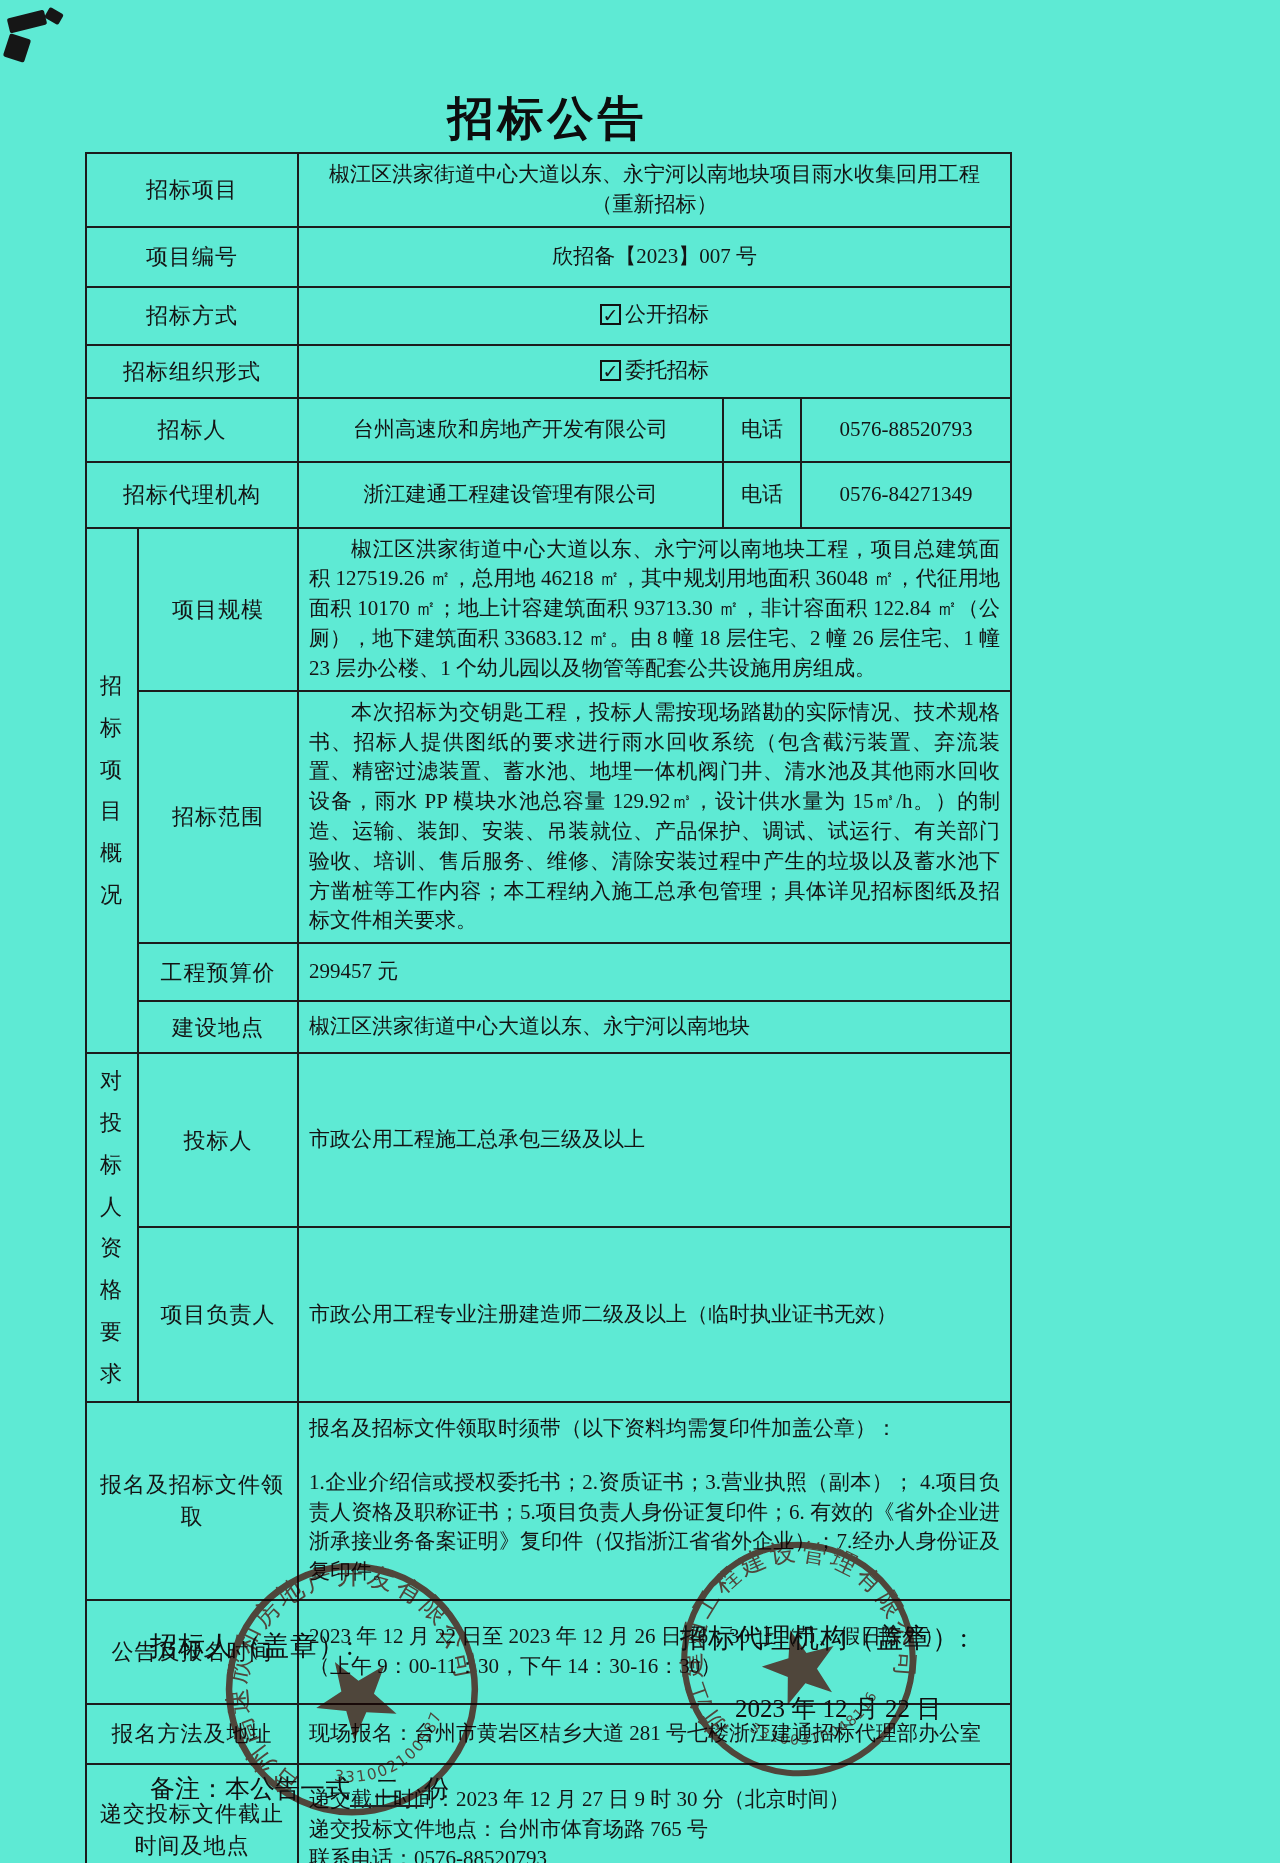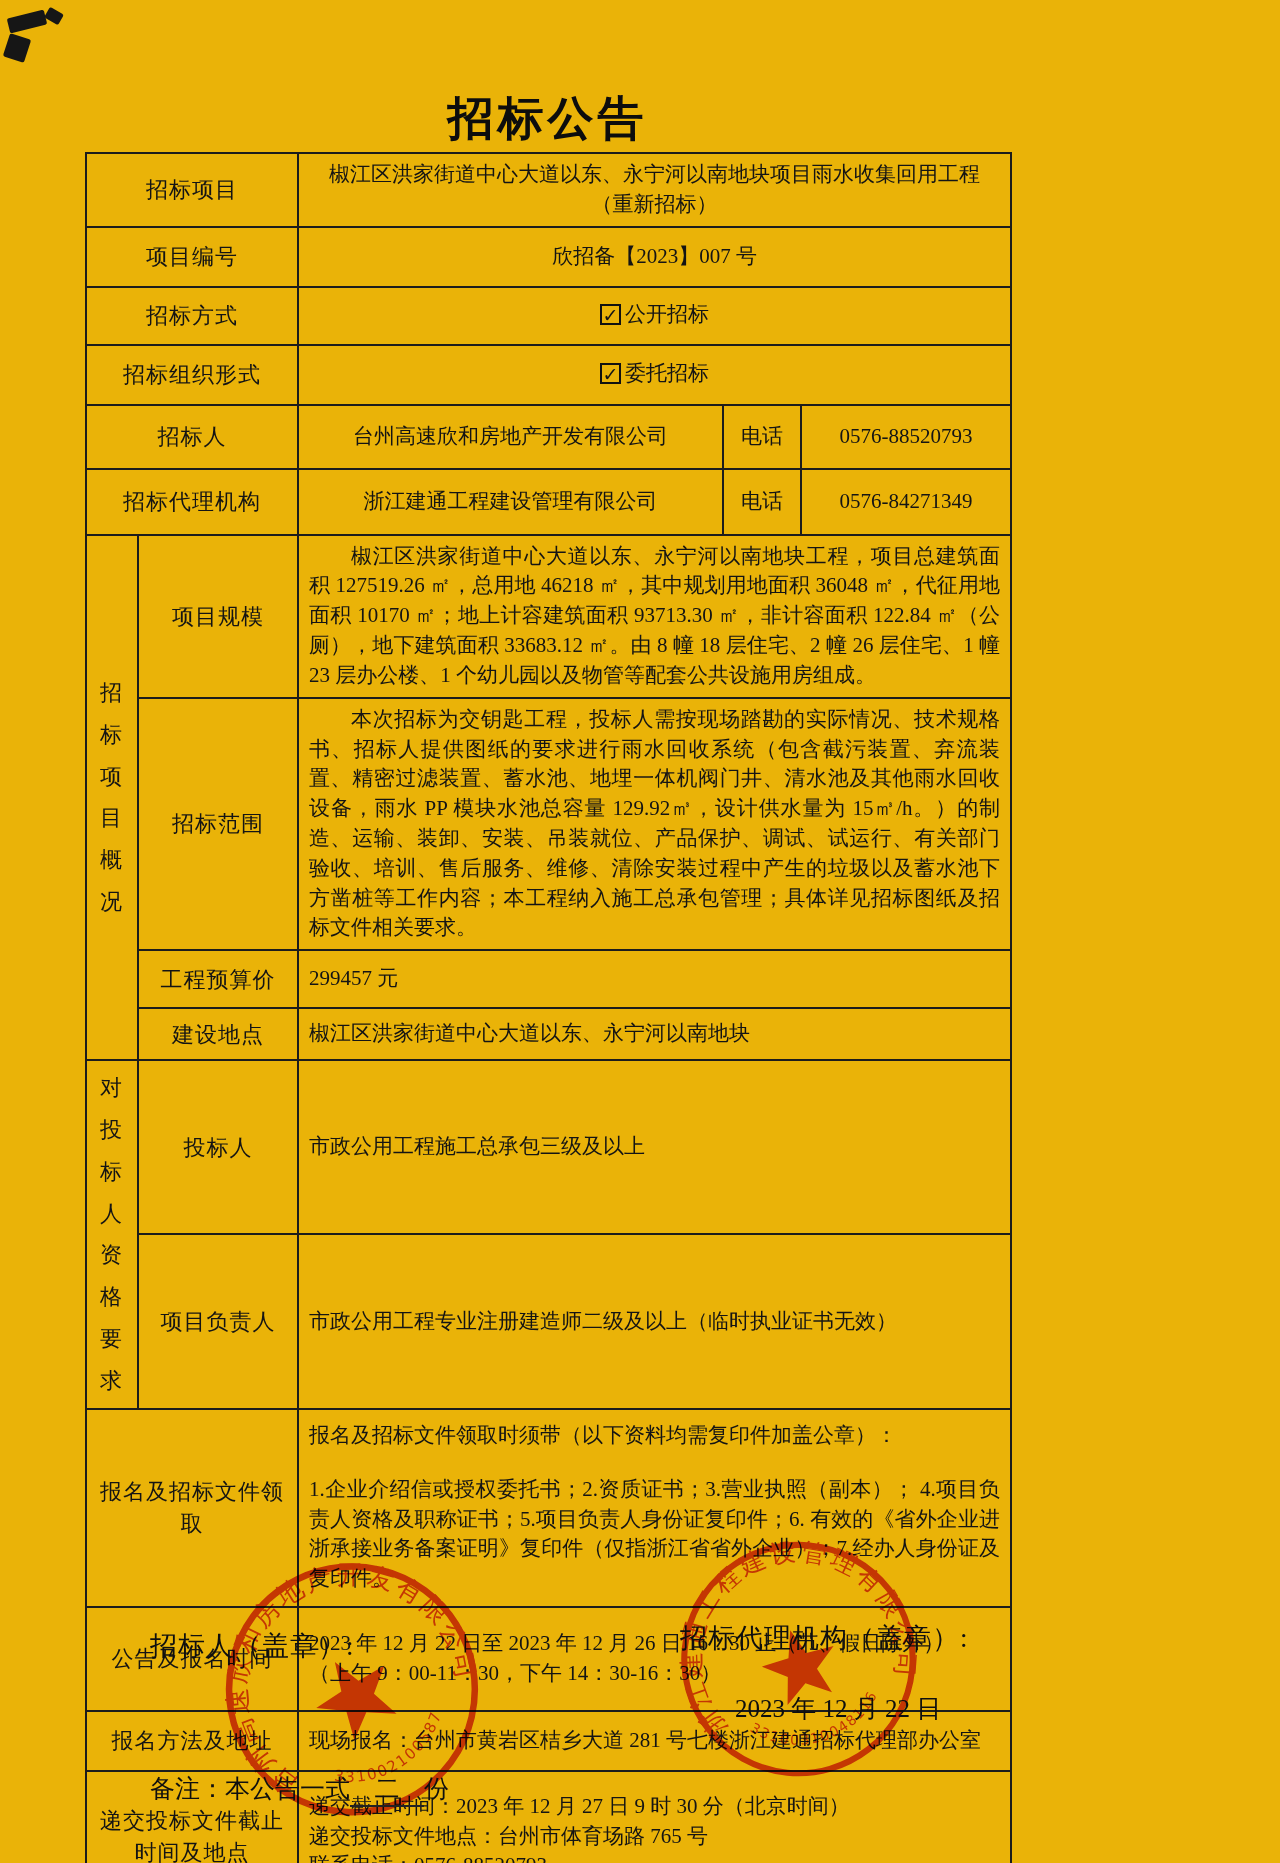--- a/index.html
+++ b/index.html
@@ -1,21 +1,21 @@
 <!DOCTYPE html>
 <html><head>
 <meta charset="utf-8">
 <style>
   * { margin:0; padding:0; box-sizing:border-box; }
   html,body { background:#e8e8e8; }
   .page {
     position:relative;
     width:1280px; height:1863px;
     margin:0 auto;
-    background:#eab308;
+    background:#5eead4;
     font-family:"Liberation Serif","DejaVu Serif",serif;
     color:#141414;
     overflow:hidden;
   }
   .doc-title {
     position:absolute; top:88px; left:85px; width:925px;
     text-align:center; font-size:46px; font-weight:bold;
     letter-spacing:4px; color:#0d0d0d;
   }
   table.main {
@@ -93,21 +93,21 @@
     <tr style="height:58px">
       <td class="lab" colspan="2">招标方式</td>
       <td class="center" colspan="3">
         <span class="chkrow">
           <span class="chkbox">✓</span>
           <span>公开招标</span>
         </span>
       </td>
     </tr>
 
-    <tr style="height:60px">
+    <tr style="height:53px">
       <td class="lab" colspan="2">招标组织形式</td>
       <td class="center" colspan="3">
         <span class="chkrow">
           <span class="chkbox">✓</span>
           <span>委托招标</span>
         </span>
       </td>
     </tr>
 
     <tr style="height:64px">

